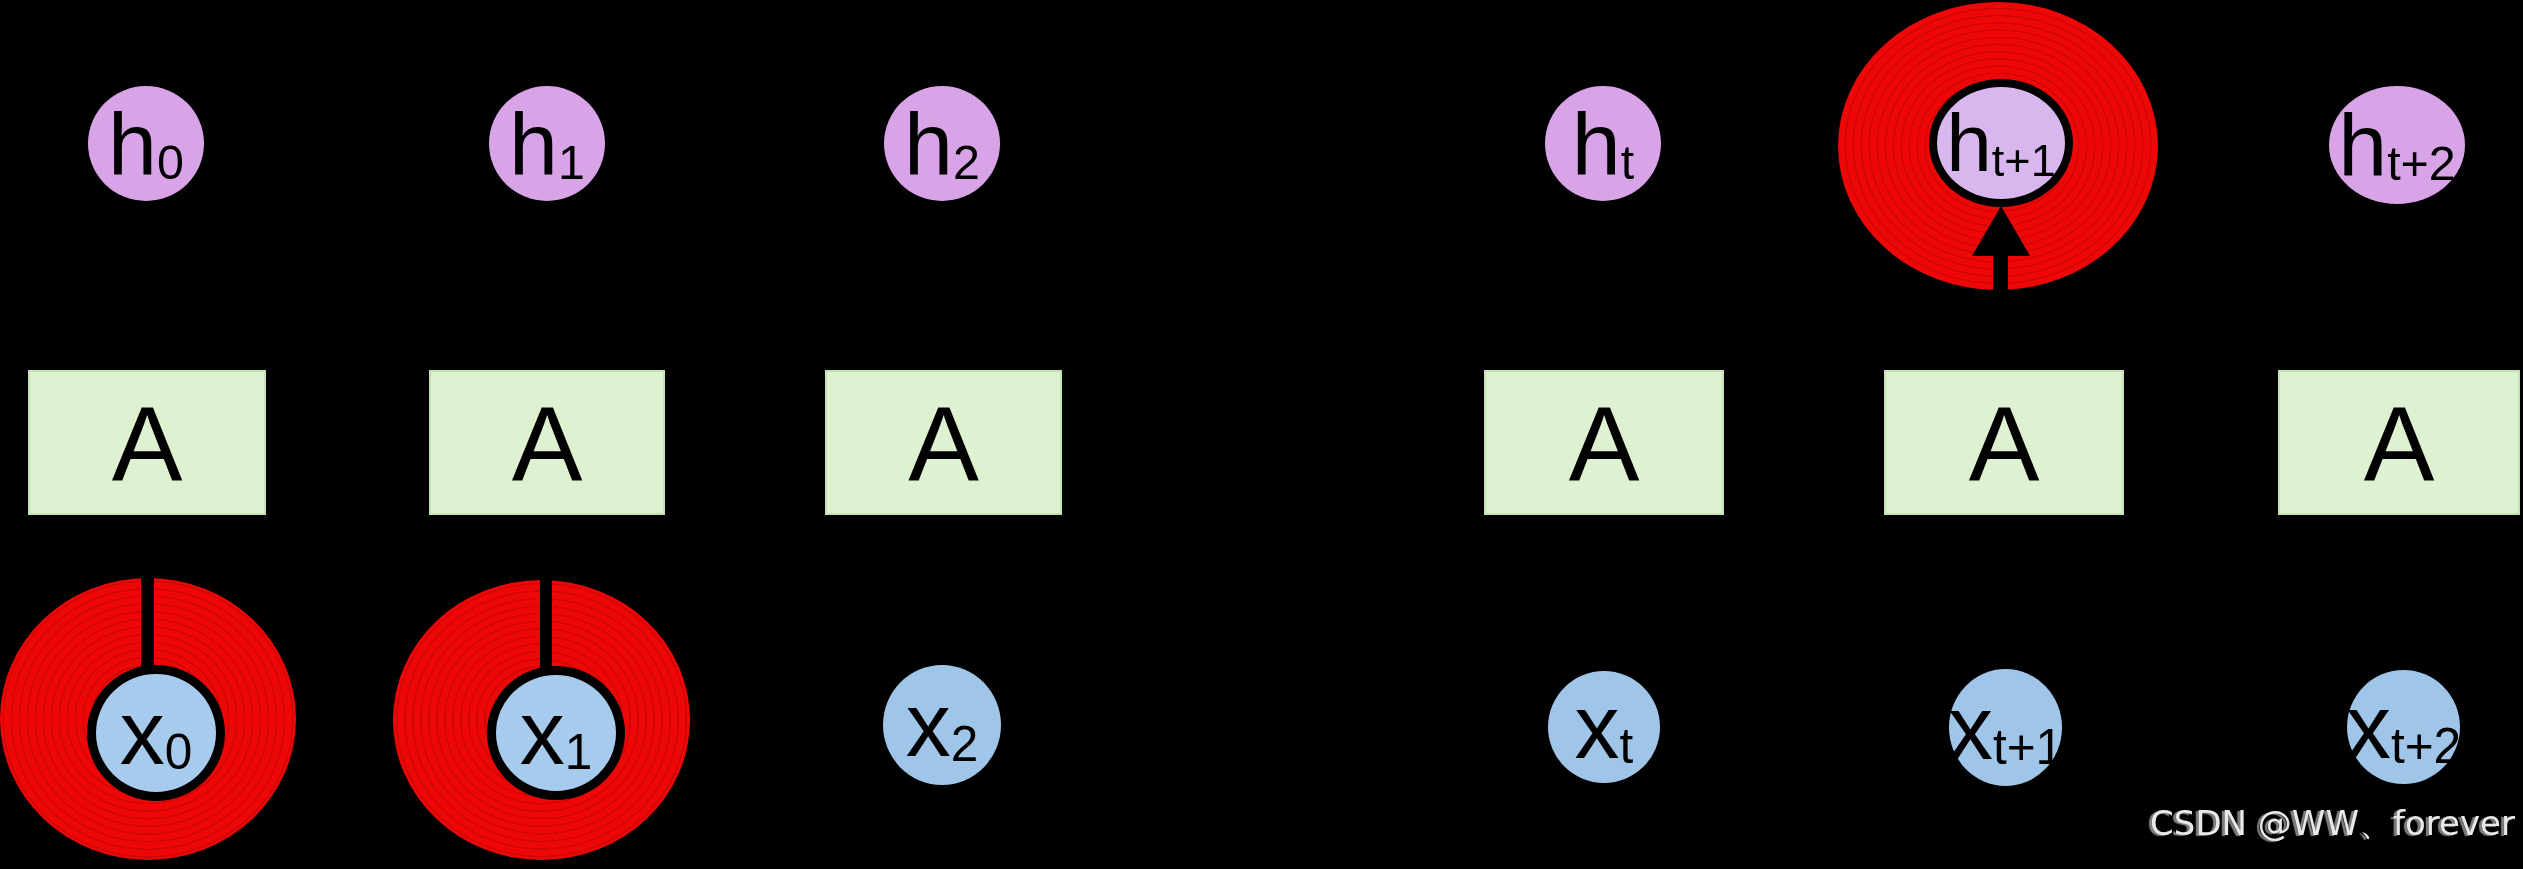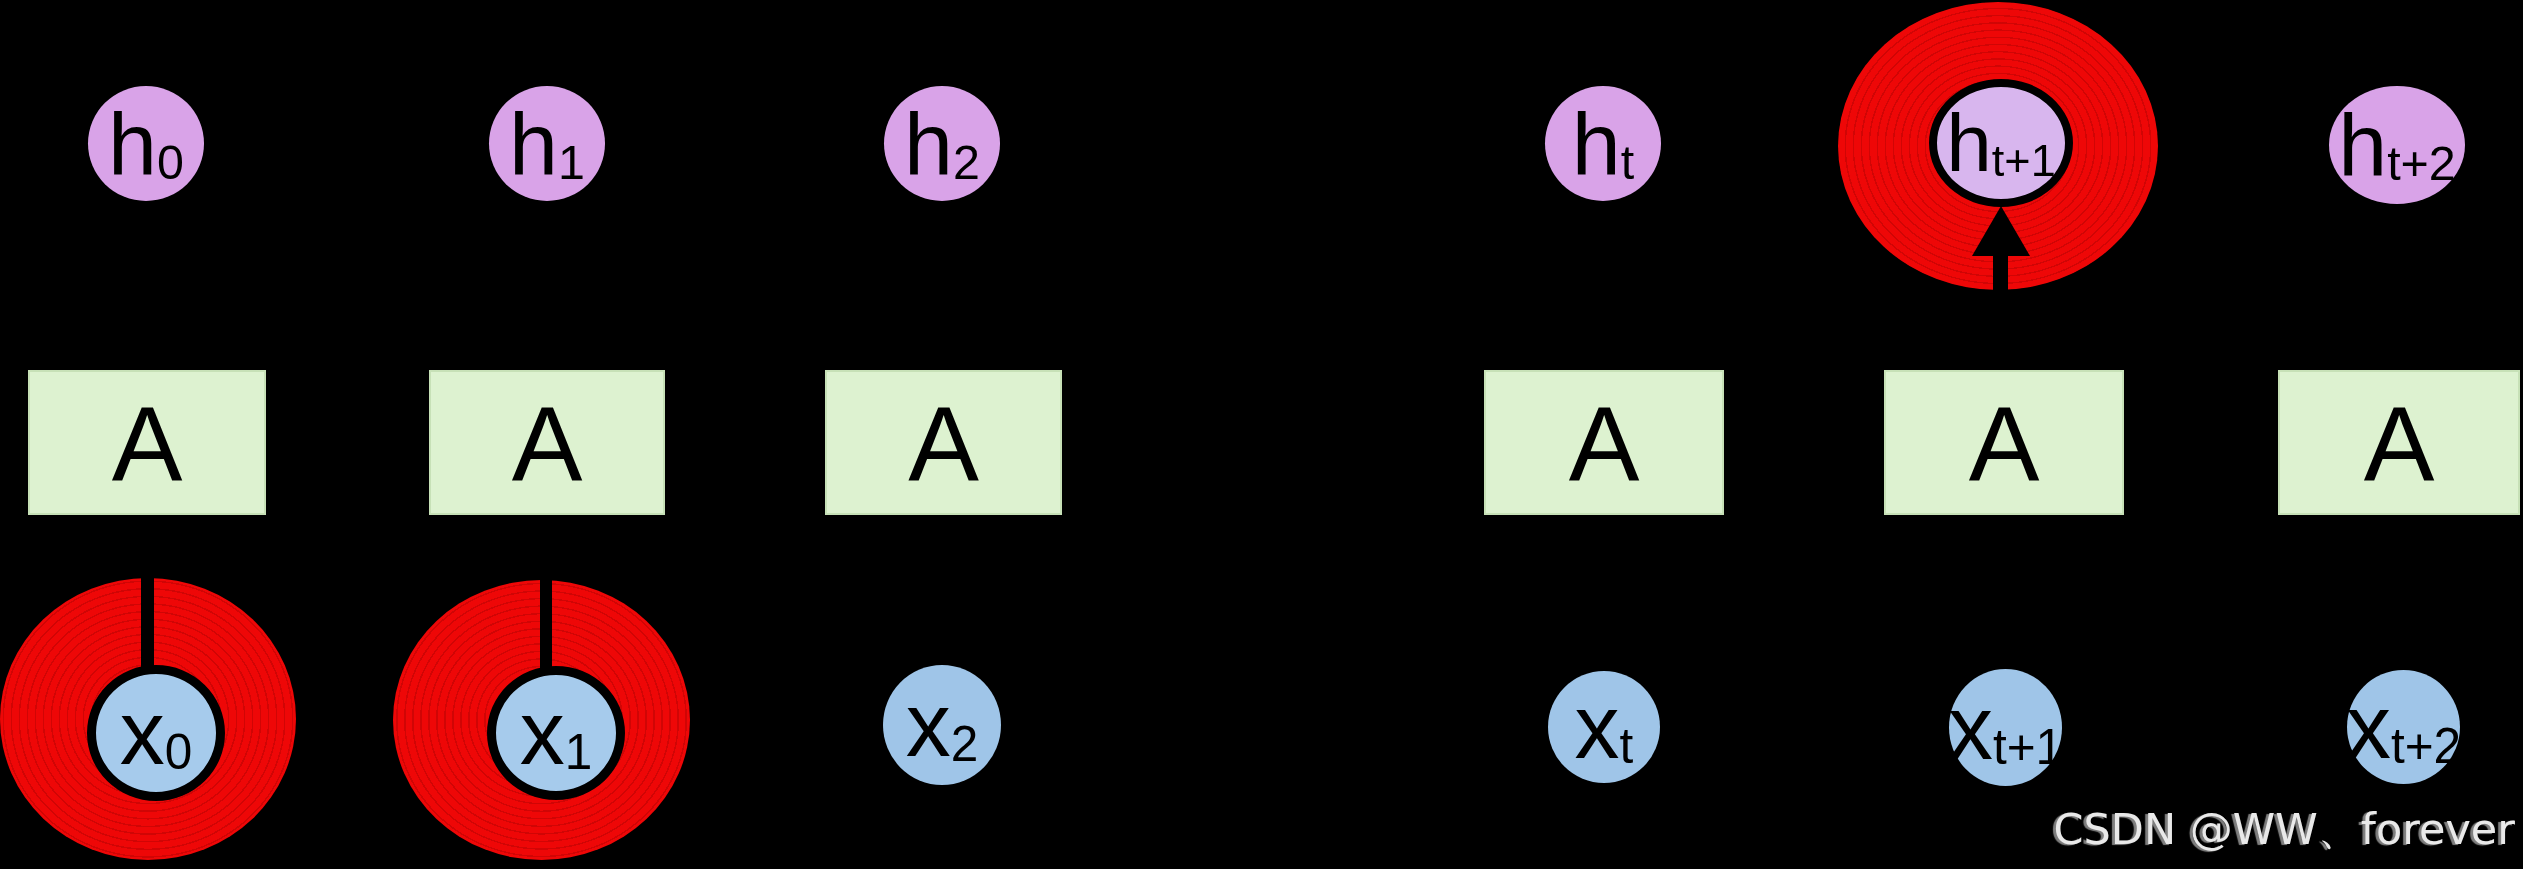--- a/index.html
+++ b/index.html
@@ -79,21 +79,21 @@
     justify-content: center;
     font-size: 106px;
     color: #000;
   }
 
   
   .watermark {
     position: absolute;
     top: 801px;
     right: 8px;
-    font-size: 43px;
+    font-size: 34px;
     color: #e9e9e9;
     text-shadow: -3px 1px 1px #7f7f7f;
     font-family: "DejaVu Sans", "Liberation Sans", sans-serif;
     white-space: nowrap;
   }
 </style>
 </head>
 <body>
 
 <div class="stage">

